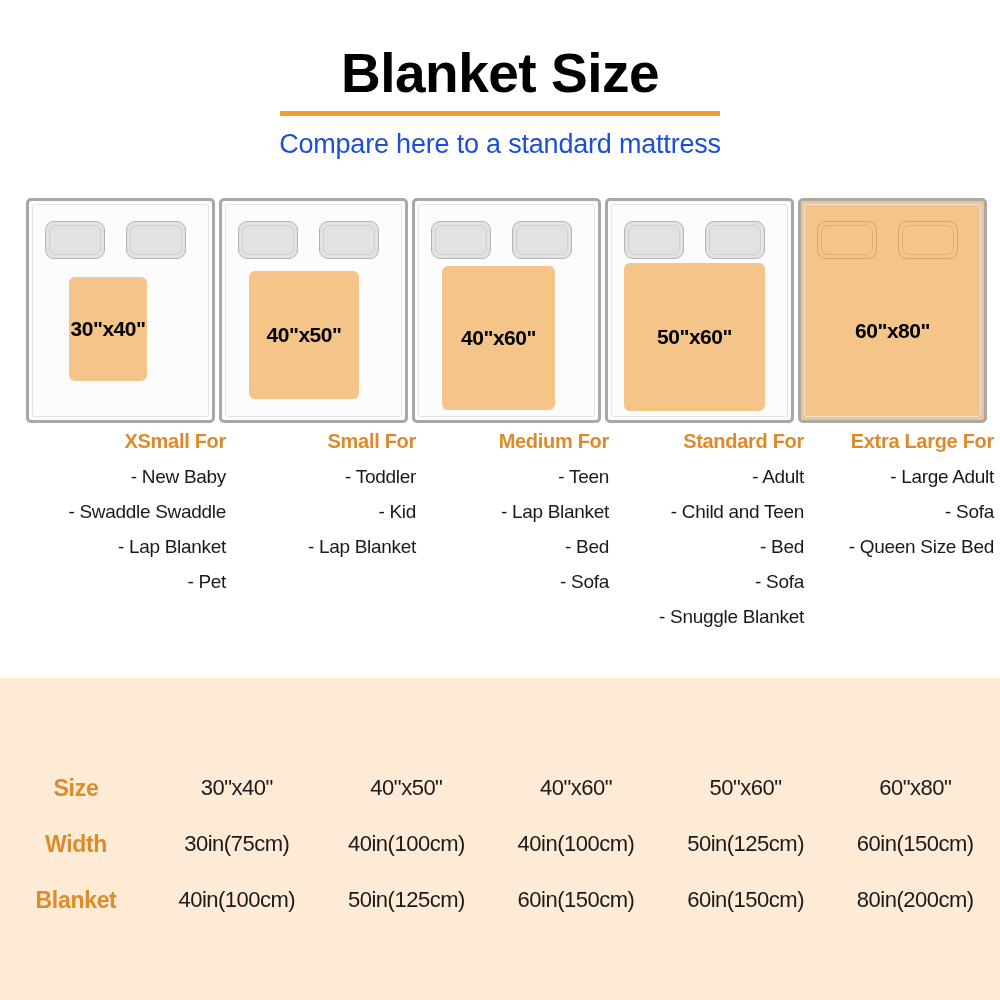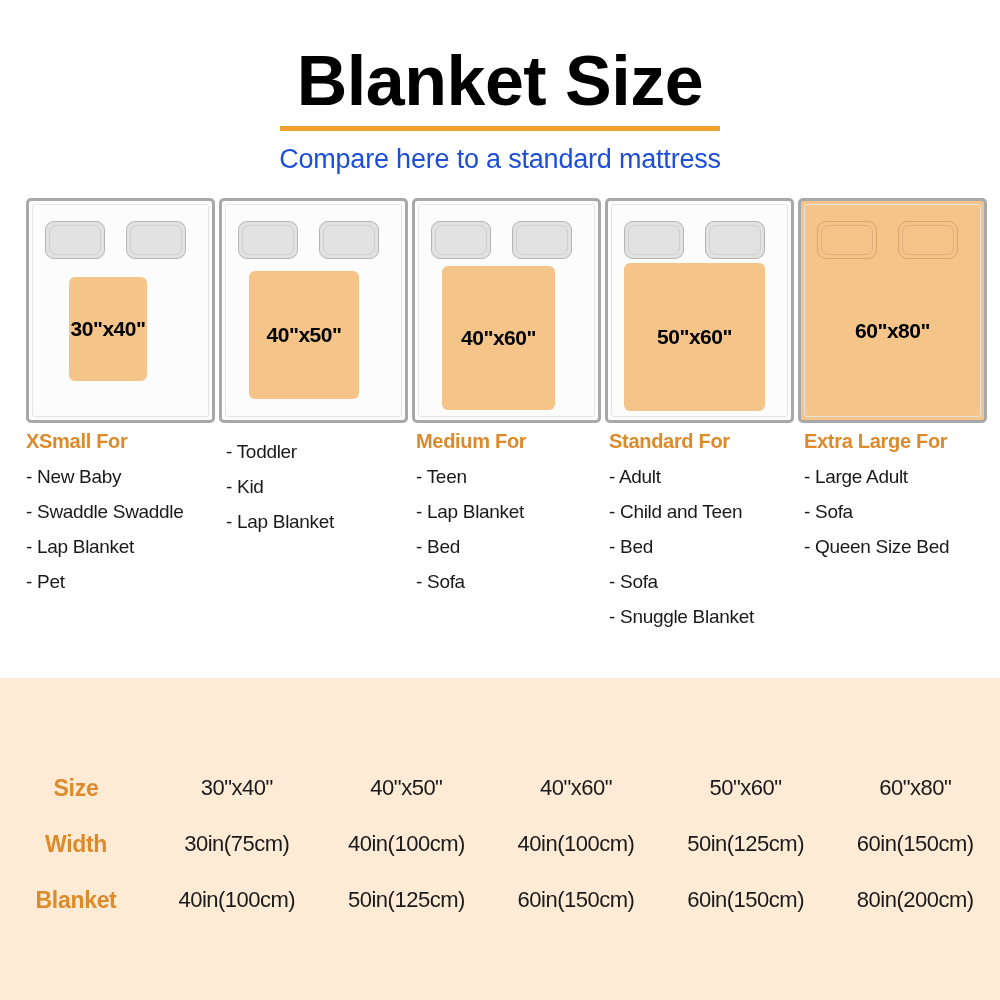--- a/index.html
+++ b/index.html
@@ -14,21 +14,21 @@
     overflow: hidden;
     position: relative;
   }
 
   
   #header {
     text-align: center;
     padding-top: 46px;
   }
   #page-title {
-    font-size: 70px;
+    font-size: 55px;
     font-weight: bold;
     color: #000000;
     letter-spacing: -0.5px;
     line-height: 1.0;
     margin: 0;
     display: inline-block;
     position: relative;
   }
   #title-underline {
     width: 440px;
@@ -137,20 +137,21 @@
 
   
   #lists-row {
     position: absolute;
     top: 430px;
     left: 0;
     width: 1000px;
     display: flex;
     padding-left: 26px;
     box-sizing: border-box;
+    text-align: right;
   }
   .list-col {
     width: 193px;
     margin-right: 0px;
   }
   .list-col.c1 { width: 200px; }
   .list-col.c2 { width: 190px; }
   .list-col.c3 { width: 193px; }
   .list-col.c4 { width: 195px; }
   .list-col.c5 { width: 190px; }
@@ -279,20 +280,21 @@
 
   <div class="list-col c1">
     <div class="list-title">XSmall For</div>
     <div class="list-item">- New Baby</div>
     <div class="list-item">- Swaddle Swaddle</div>
     <div class="list-item">- Lap Blanket</div>
     <div class="list-item">- Pet</div>
   </div>
 
   <div class="list-col c2">
+    <div class="list-title">Small For</div>
     <div class="list-item">- Toddler</div>
     <div class="list-item">- Kid</div>
     <div class="list-item">- Lap Blanket</div>
   </div>
 
   <div class="list-col c3">
     <div class="list-title">Medium For</div>
     <div class="list-item">- Teen</div>
     <div class="list-item">- Lap Blanket</div>
     <div class="list-item">- Bed</div>

